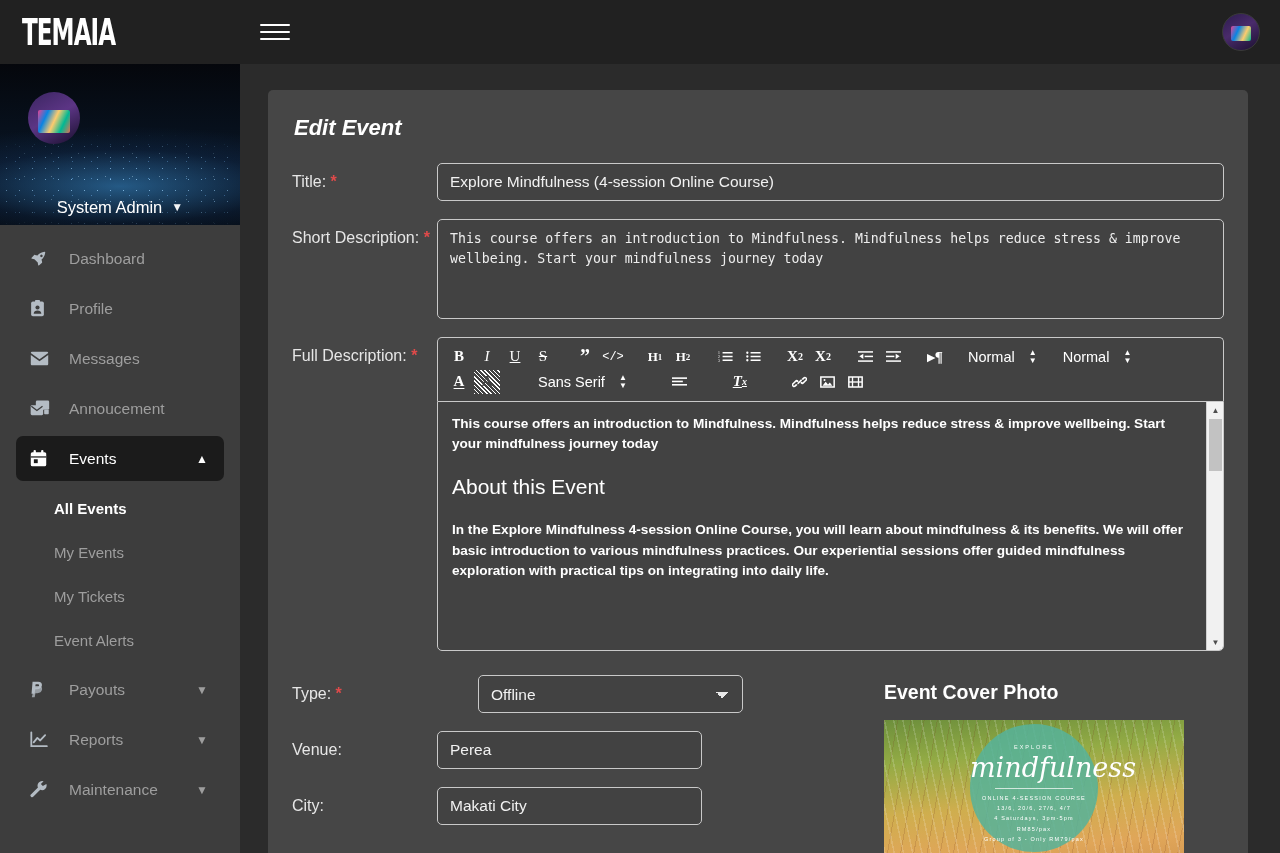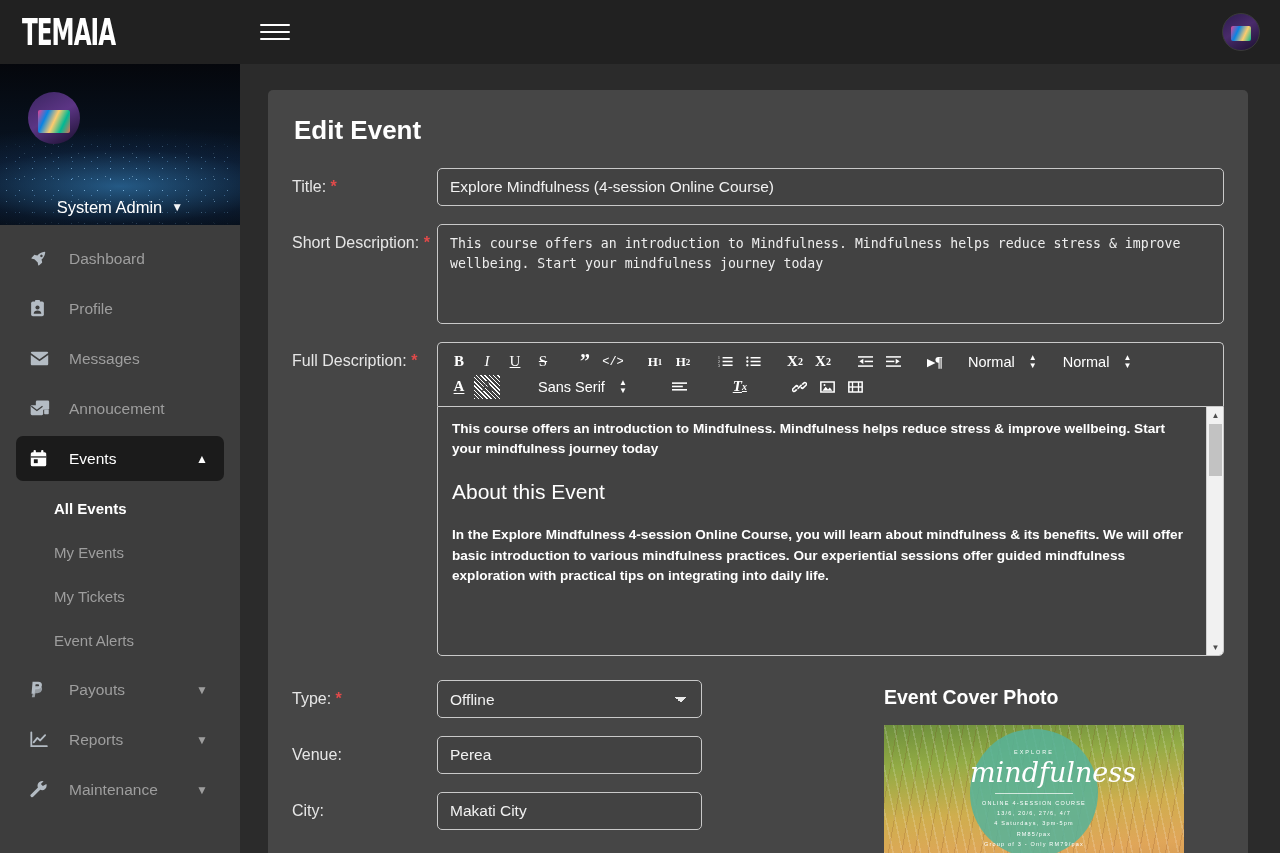--- a/index.html
+++ b/index.html
@@ -143,22 +143,23 @@
     overflow: hidden;
   }
   .card {
     position: absolute; left: 28px; top: 26px;
     width: 980px; min-height: 800px;
     background: #464646;
     border-radius: 5px;
     padding: 22px 24px 20px 24px;
   }
   .card-title {
-    color: #ffffff; font-size: 26px; font-weight: bold;
+    color: #ffffff; font-size: 22px; font-weight: bold;
     margin: 3px 0 22px 2px;
+    font-style: italic;
   }
 
   .row { display: flex; margin-bottom: 18px; }
   .lbl {
     width: 145px; flex: 0 0 145px;
     color: #e6e6e6; font-size: 16px; line-height: 1.45;
     padding-top: 7px;
   }
   .req { color: #e04a4a; font-weight: bold; }
 
@@ -187,20 +188,21 @@
 
   select.fld {
     height: 38px;
     -webkit-appearance: none; appearance: none;
     background-image:
       linear-gradient(45deg, transparent 50%, #e8e8e8 50%),
       linear-gradient(135deg, #e8e8e8 50%, transparent 50%);
     background-position: calc(100% - 20px) 16px, calc(100% - 14px) 16px;
     background-size: 6px 6px, 6px 6px;
     background-repeat: no-repeat;
+    margin-left: 41px;
   }
 
   
   .editor-wrap { flex: 1; }
   .ed-toolbar {
     background: #424242;
     border: 1px solid #c9c9c9;
     border-bottom: none;
     border-radius: 5px 5px 0 0;
     padding: 6px 8px 7px 8px;

